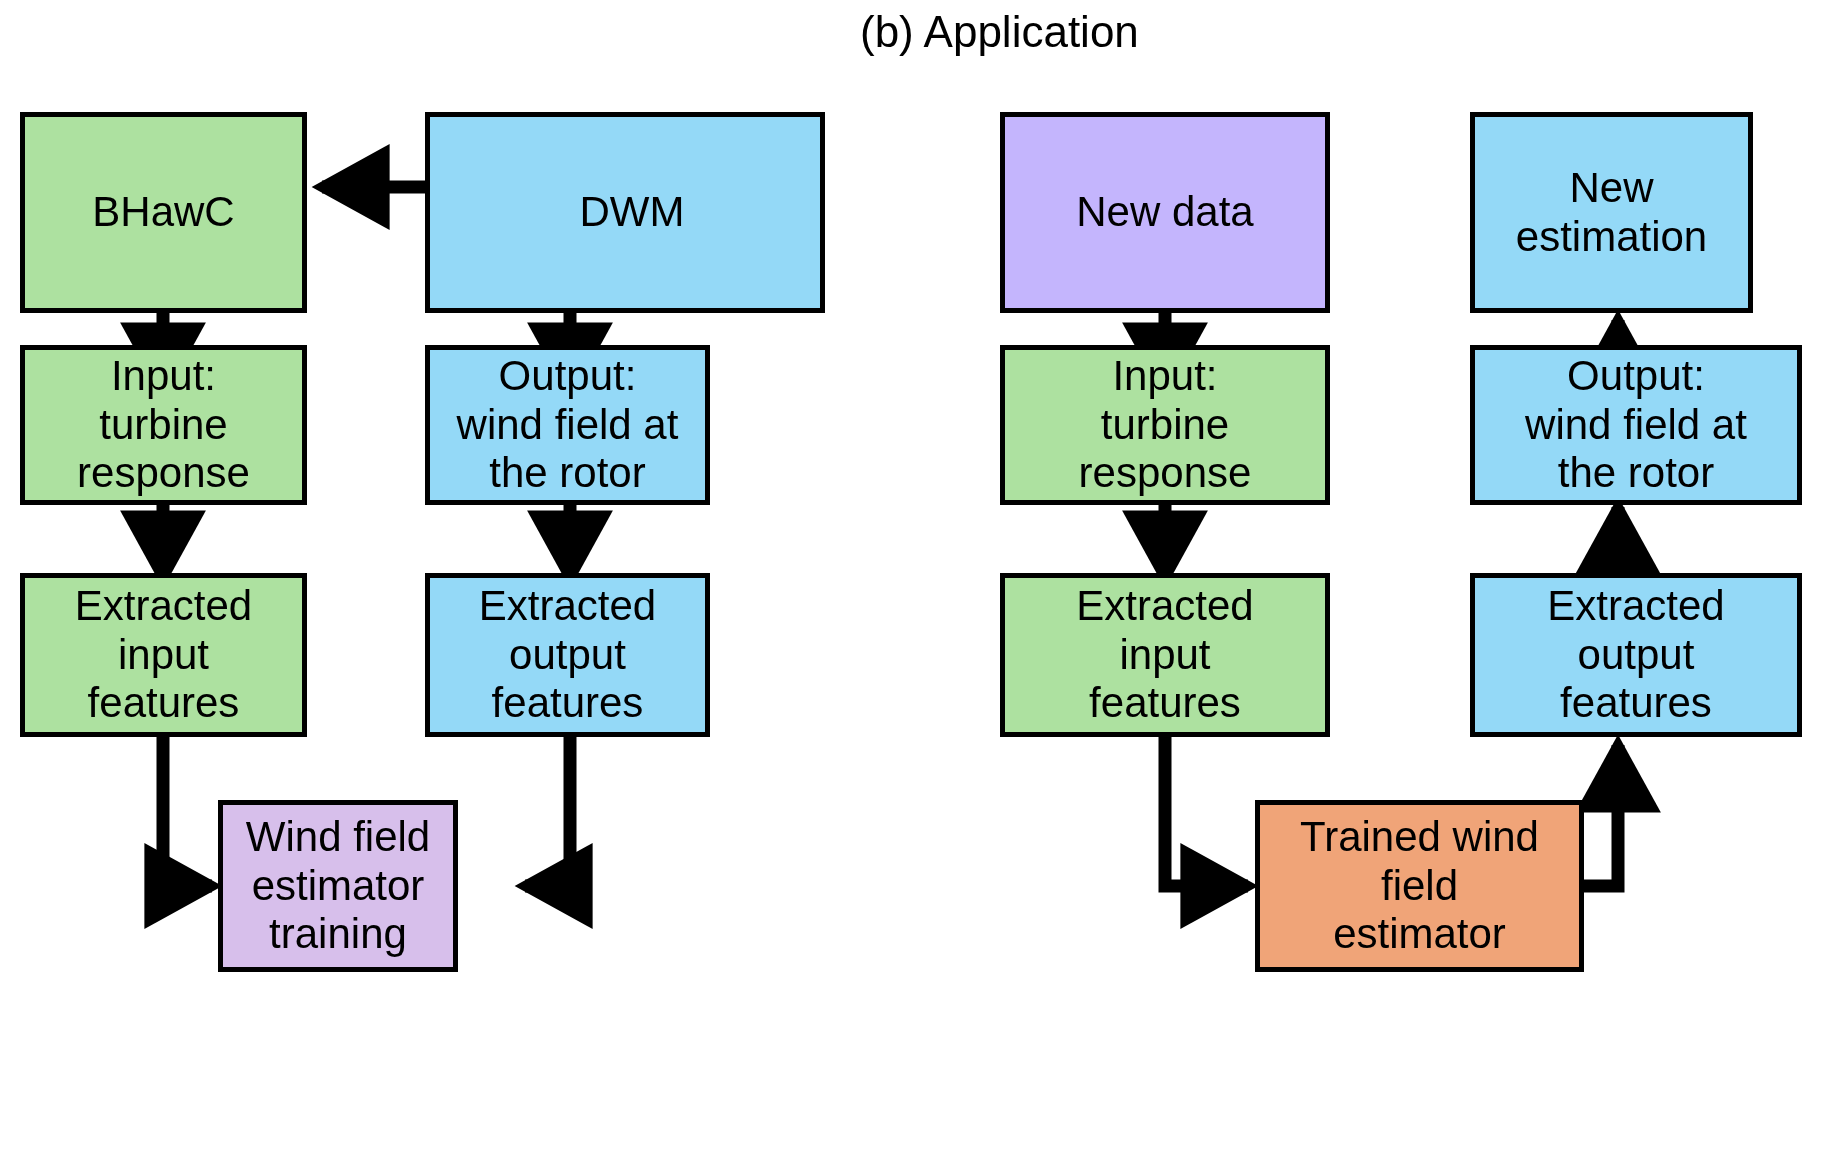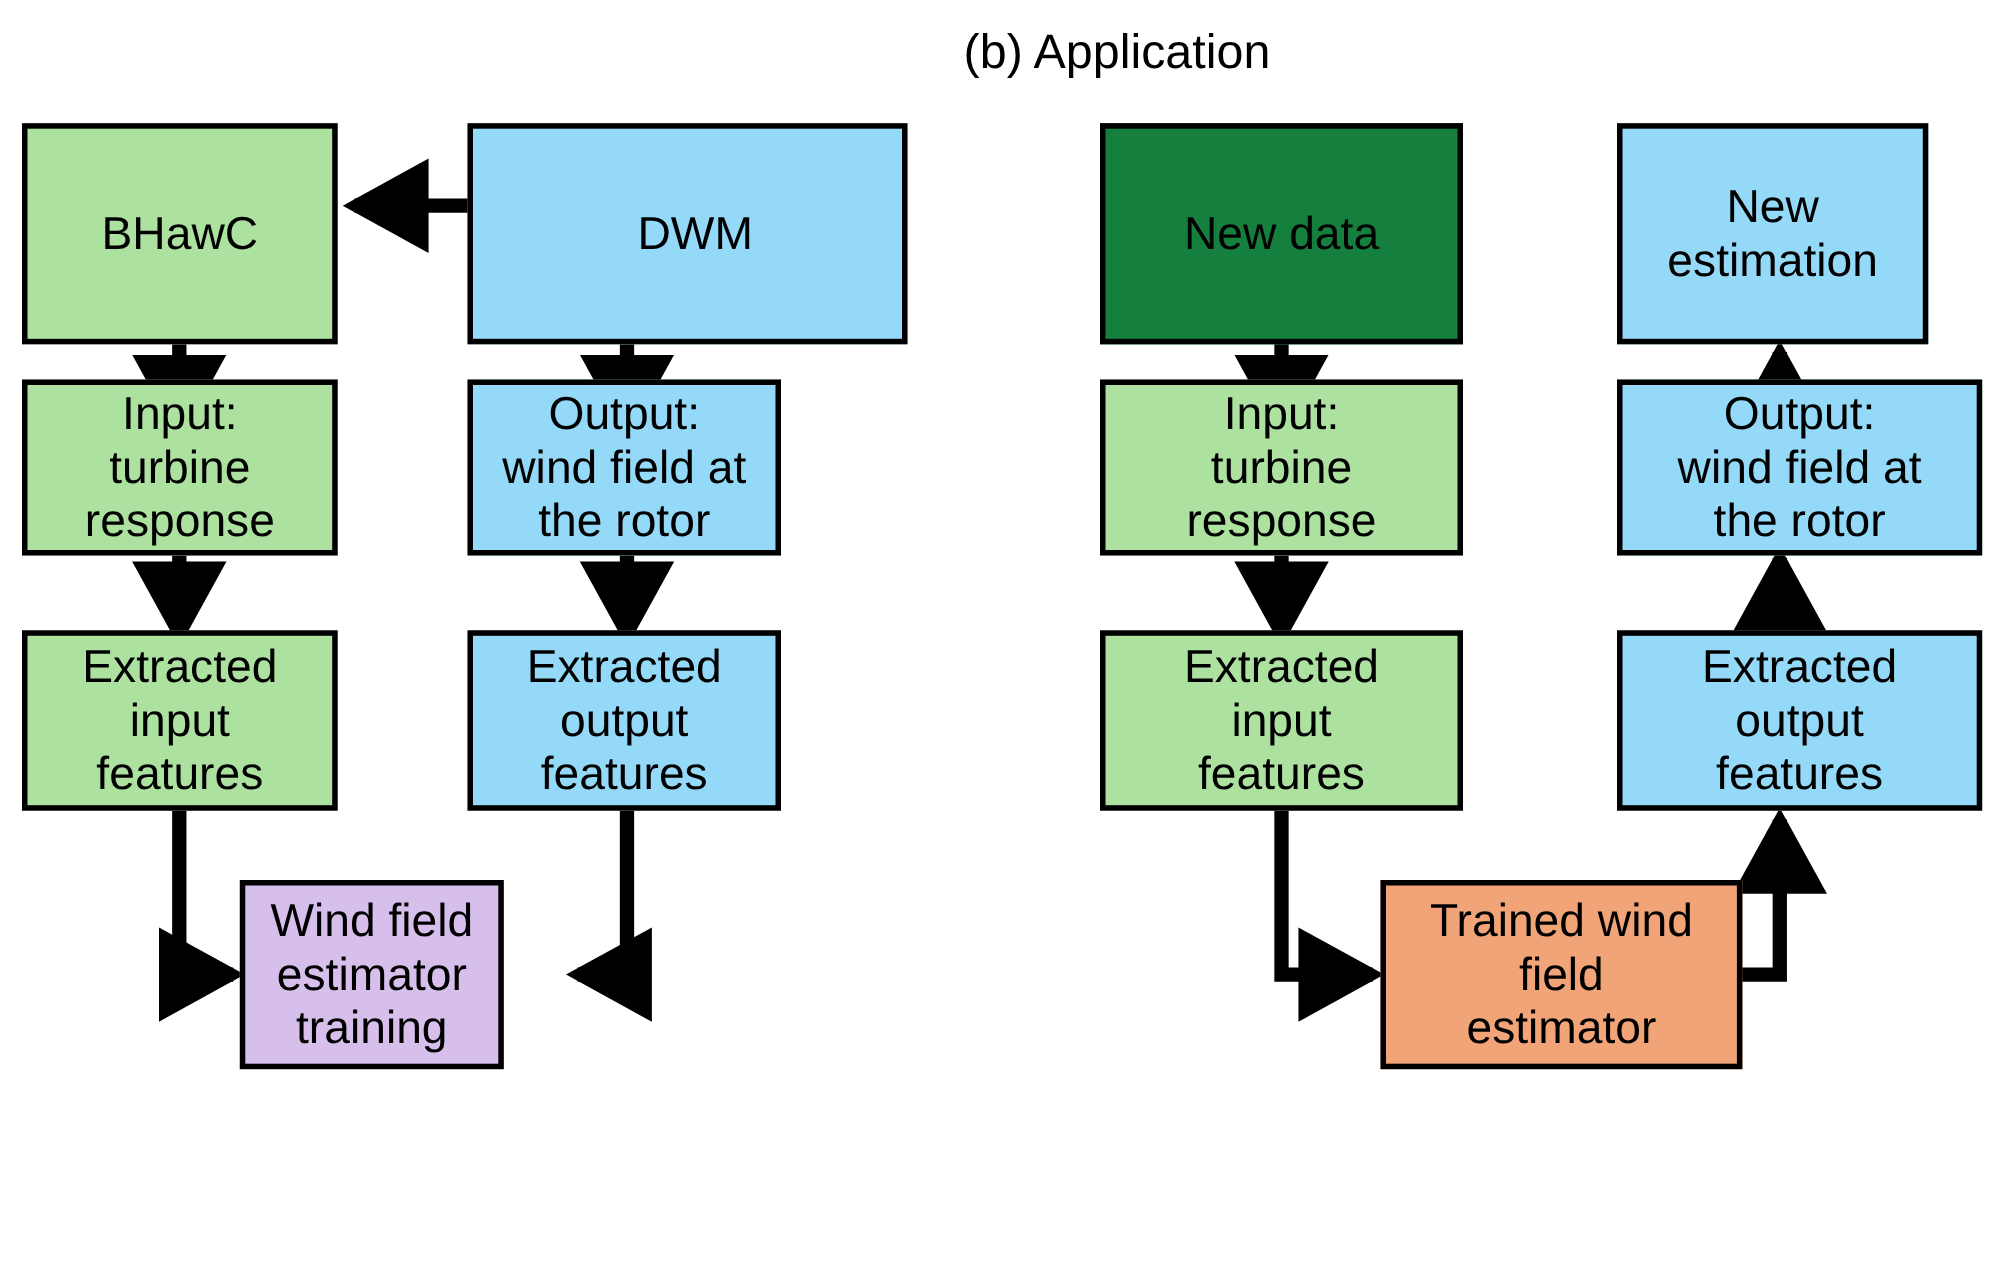--- a/index.html
+++ b/index.html
@@ -106,23 +106,23 @@
   </div>
 
   <div class="node" style="left:425px; top:573px; width:285px; height:164px; background:#94D9F7;">
     <span class="label">Extracted<br>output<br>features</span>
   </div>
 
   <div class="node" style="left:218px; top:800px; width:240px; height:172px; background:#D7BFEB;">
     <span class="label">Wind field<br>estimator<br>training</span>
   </div>
 
-  <div class="panel-title" style="left:860px; top:26px;margin-left:16px;">(b) Application</div>
+  <div class="panel-title" style="left:860px; top:10px;">(b) Application</div>
 
-  <div class="node" style="left:1000px; top:112px; width:330px; height:201px; background:#15803d;">
+  <div class="node" style="left:1000px; top:112px; width:330px; height:201px; background:#c4b5fd;">
     <span class="label">New data</span>
   </div>
 
   <div class="node" style="left:1000px; top:345px; width:330px; height:160px; background:#ADE1A0;">
     <span class="label">Input:<br>turbine<br>response</span>
   </div>
 
   <div class="node" style="left:1000px; top:573px; width:330px; height:164px; background:#ADE1A0;">
     <span class="label">Extracted<br>input<br>features</span>
   </div>

